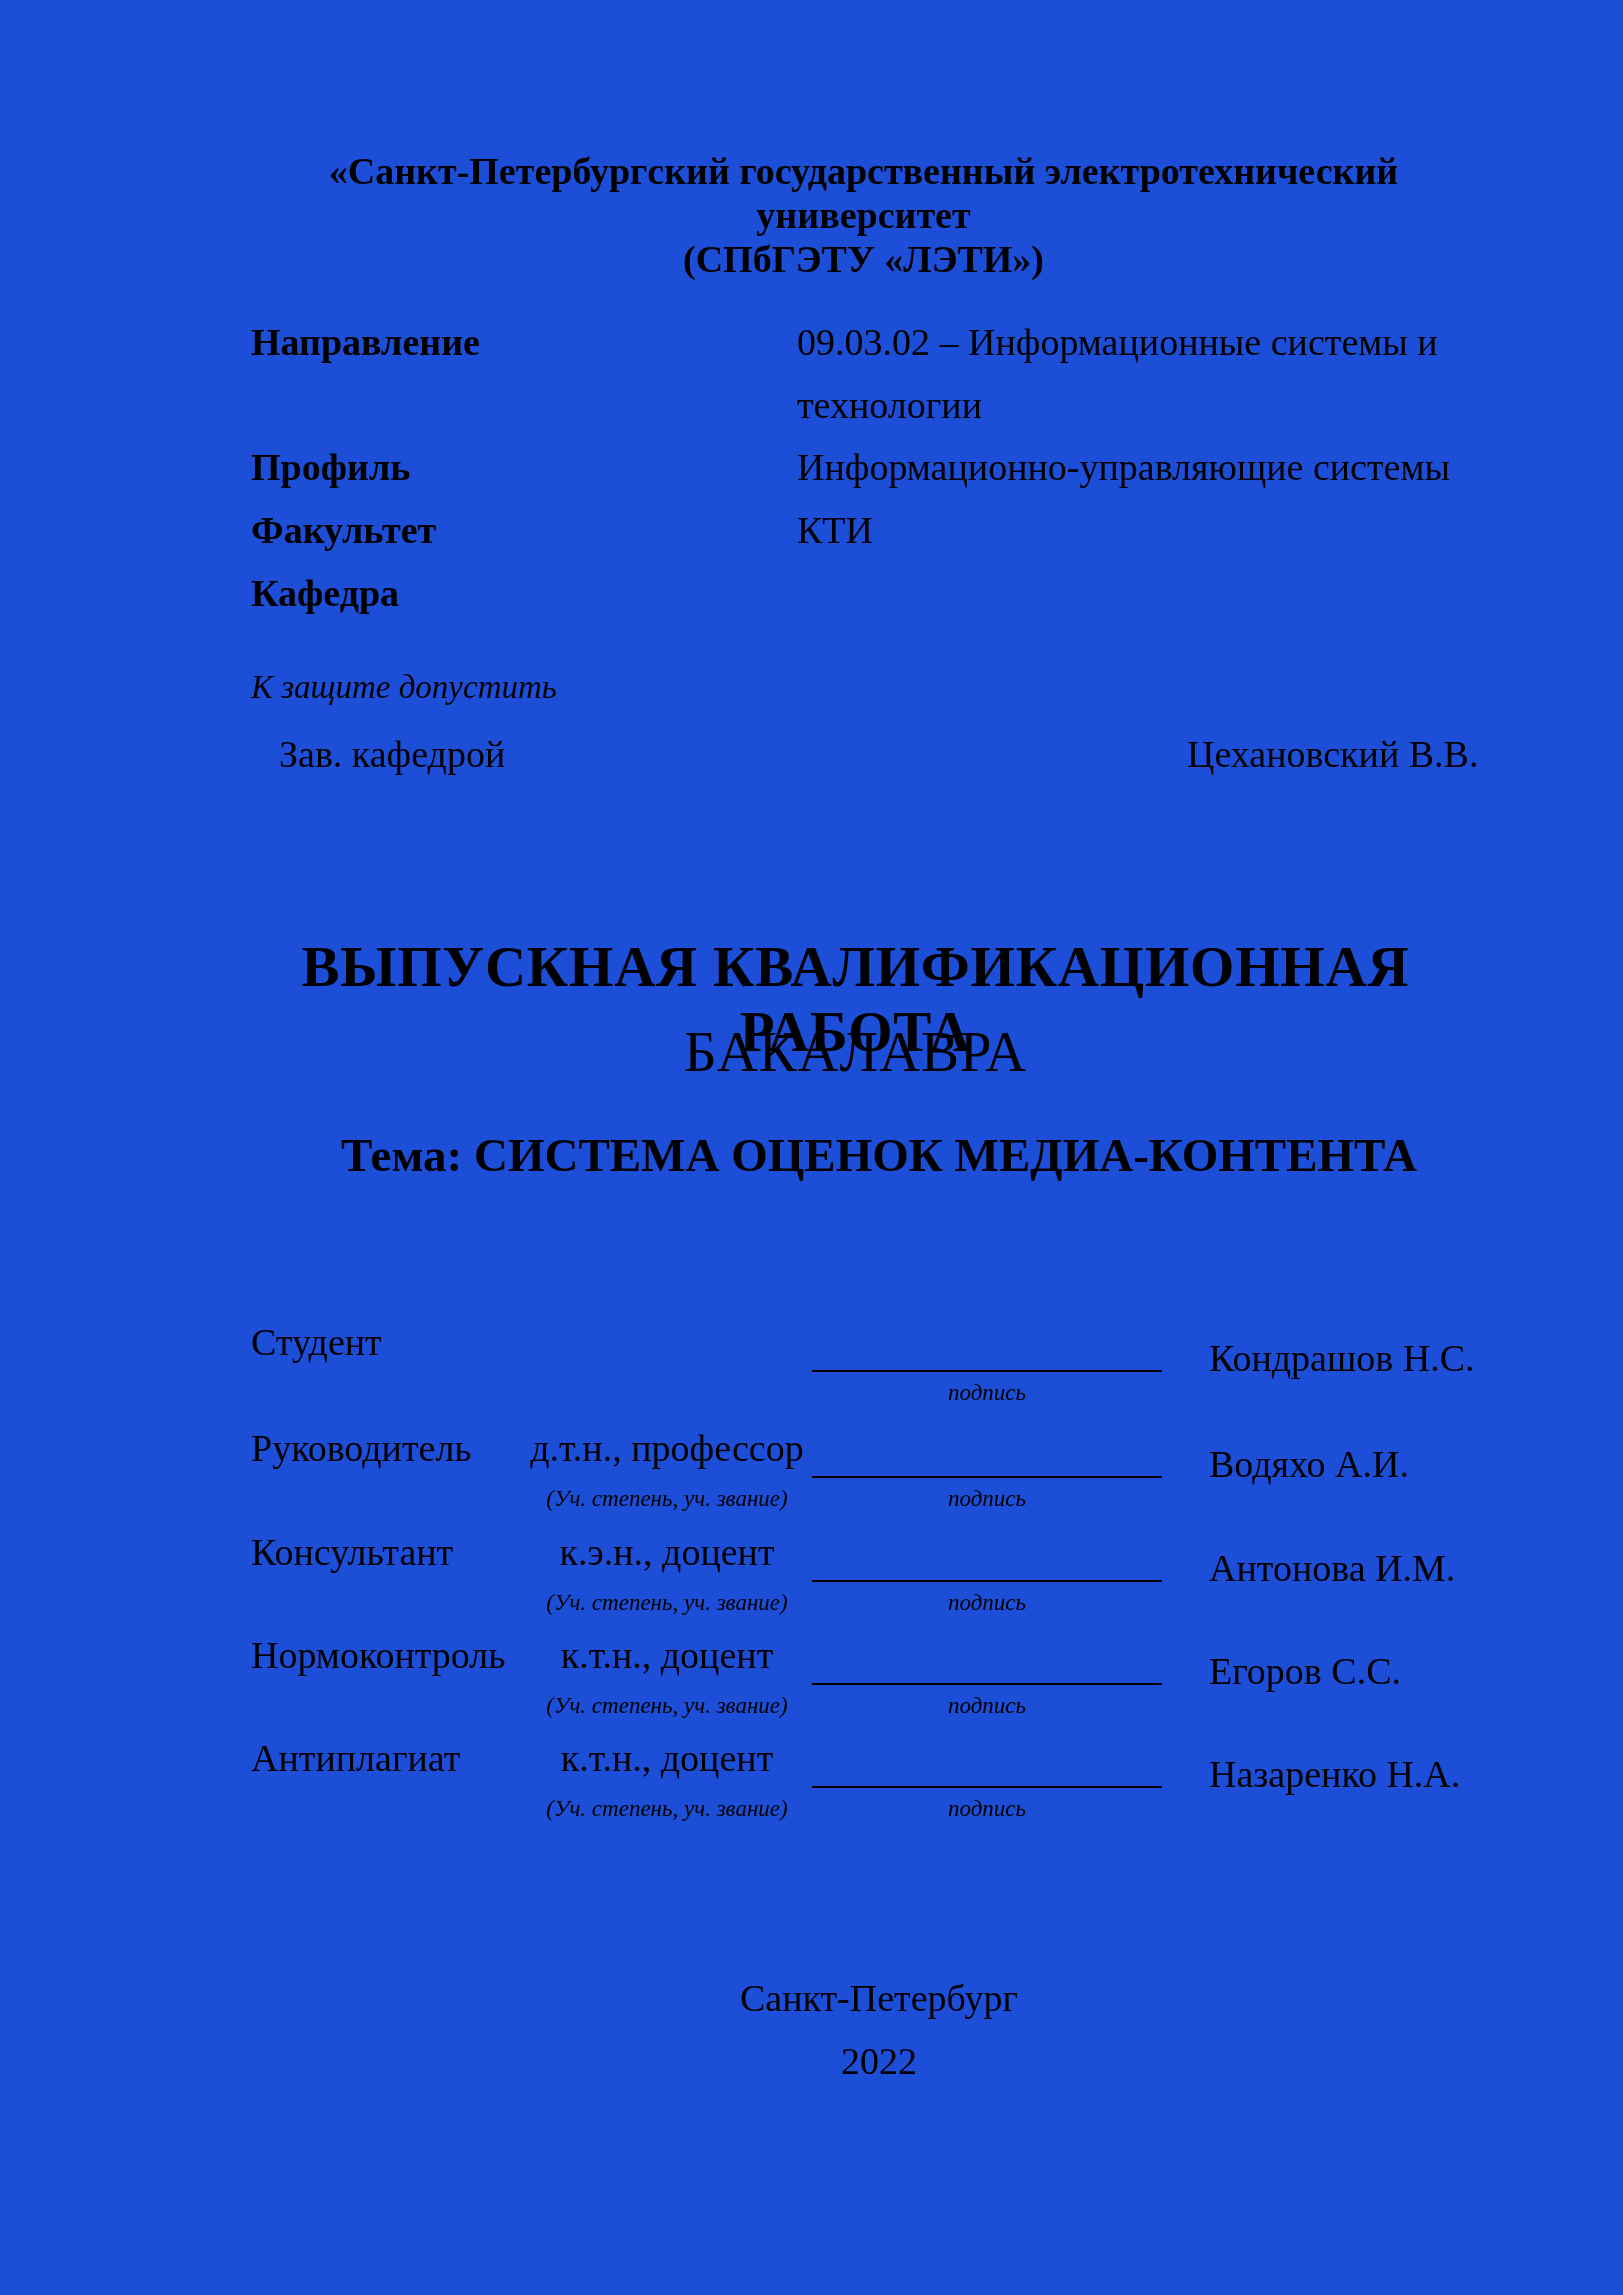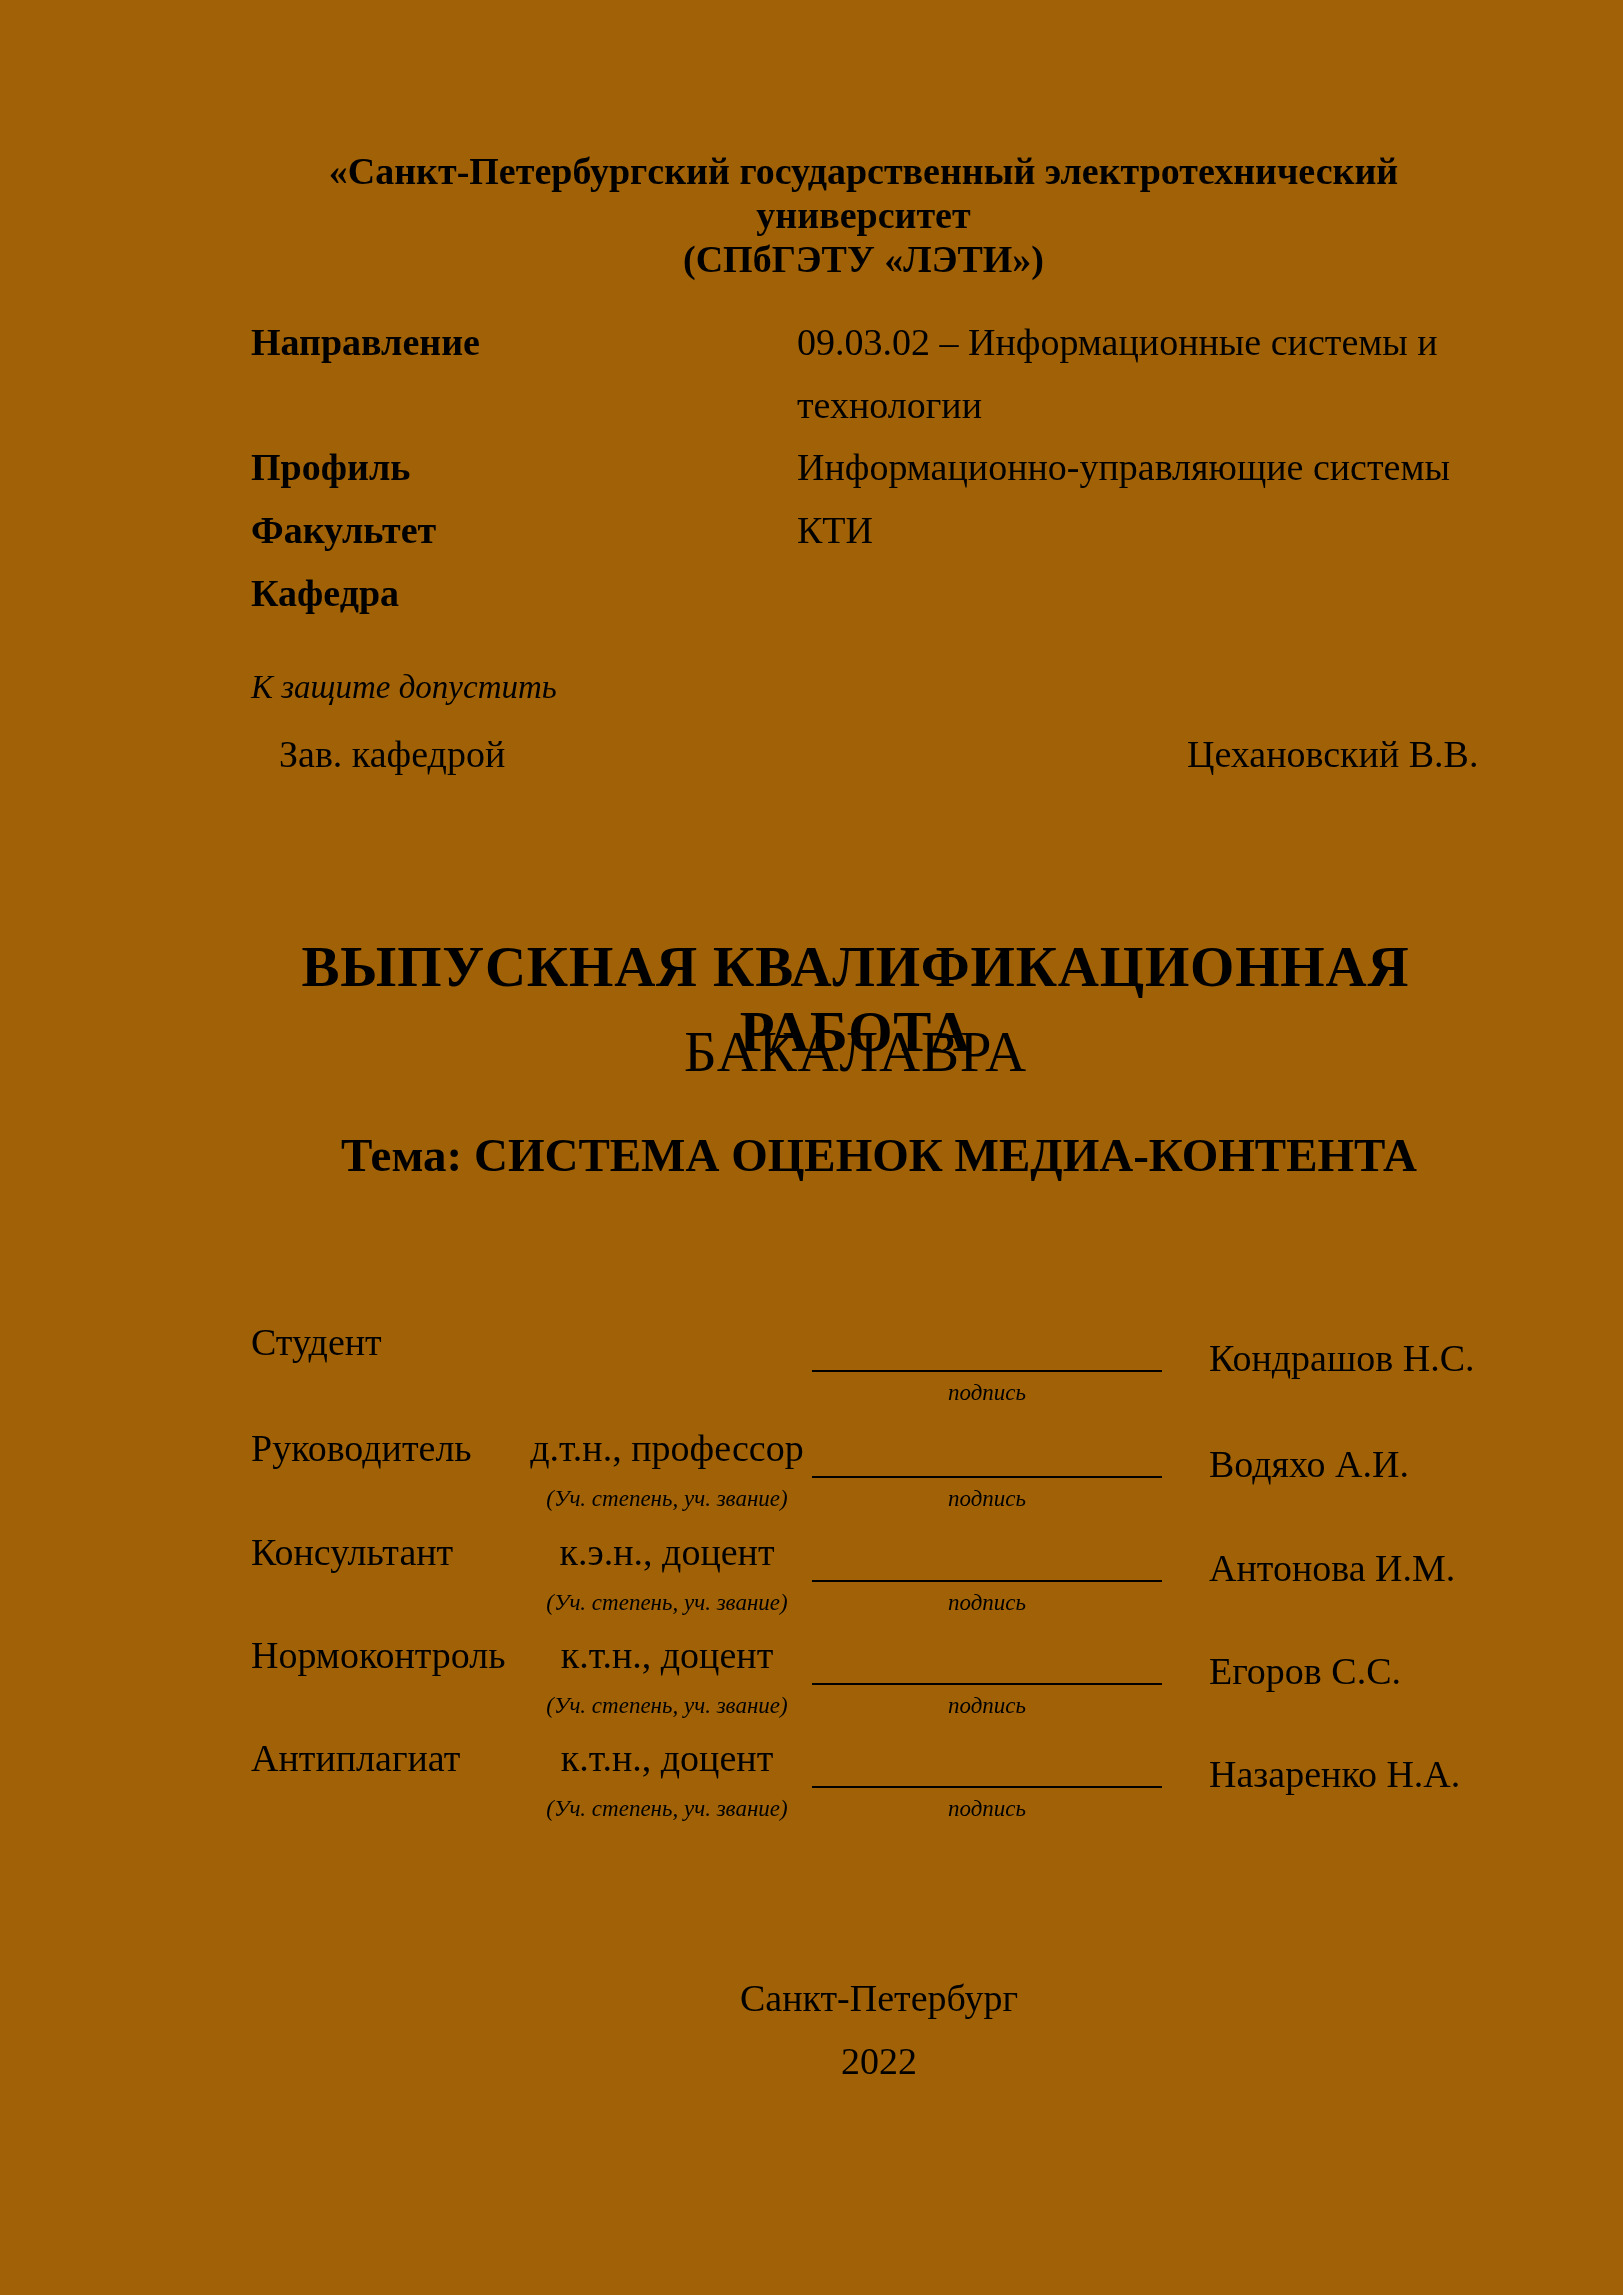--- a/index.html
+++ b/index.html
@@ -1,20 +1,20 @@
 <!DOCTYPE html>
 <html style="font-size:12.6px"><head>
 <meta charset="utf-8">
 <style>
   html,body{margin:0;padding:0;background:#ffffff;}
   .page{
     position:relative;
     width:1623px;
     height:2295px;
-    background:#a16207;
+    background:#1d4ed8;
     color:#000000;
     font-family:"Liberation Serif","DejaVu Serif",serif;
     overflow:hidden;
   }
   
   .univ{
     position:absolute;left:251px;top:149px;width:1225px;
     text-align:center;font-size:38px;font-weight:bold;line-height:44px;
   }
   

